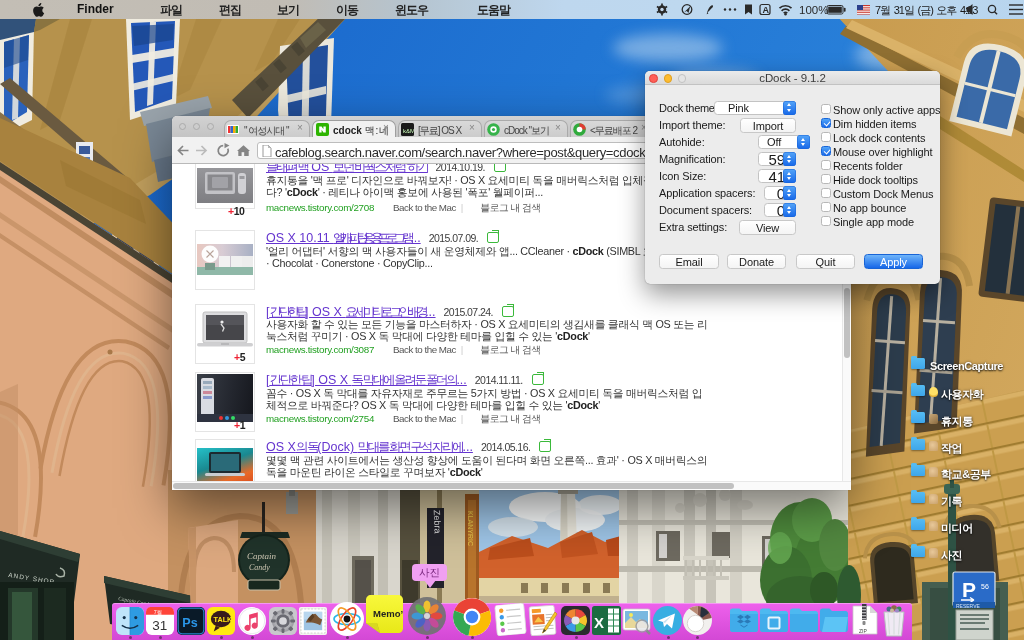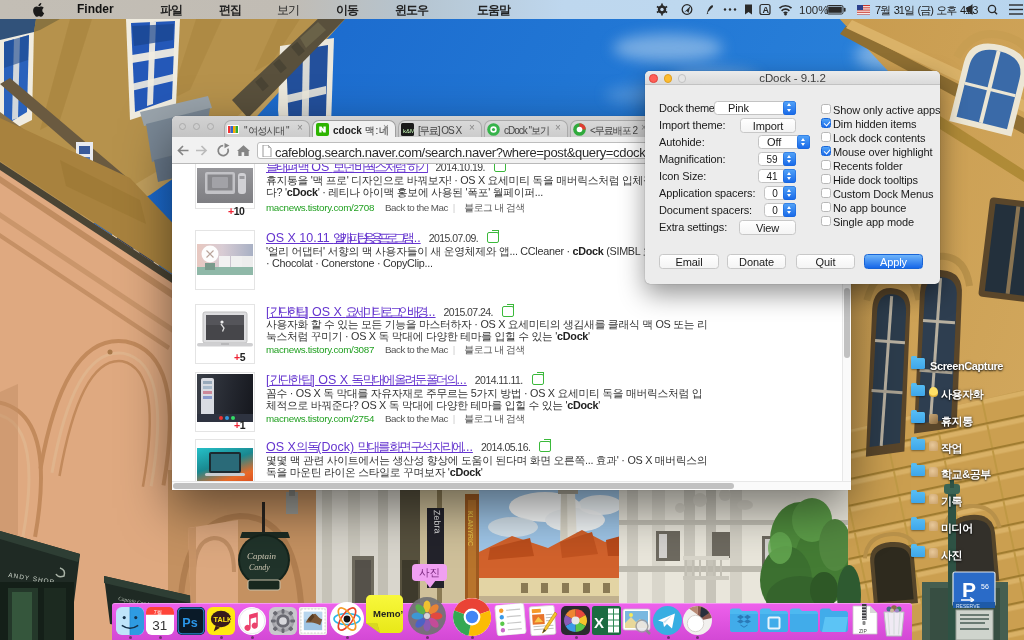--- a/index.html
+++ b/index.html
@@ -14,27 +14,27 @@
 .rtitle{font-size:12.5px;color:#6535cf;white-space:nowrap}
 .rtitle k{letter-spacing:-2.35px}
 .tlink{text-decoration:underline}
 .rtitle .rdate{color:#3c3c3c;margin-left:8px;font-size:10.5px;letter-spacing:-0.55px;text-decoration:none}
 .sharei{display:inline-block;width:12px;height:11px;margin-left:9px;border:1.4px solid #3bb93b;border-radius:2px;position:relative;top:1px}
 .sharei:after{content:"";position:absolute;left:4px;top:-3px;width:6px;height:6px;border-top:1.4px solid #3bb93b;border-right:1.4px solid #3bb93b}
 .rbody{font-size:10.8px;color:#333;line-height:11.5px;letter-spacing:-0.28px;white-space:nowrap}
 .rbody b{font-weight:bold;color:#222}
 .rlink{font-size:9.8px;white-space:nowrap}
 .glink{color:#22a022;letter-spacing:-0.3px}
-.gsub{color:#555;margin-left:11px;letter-spacing:-0.5px}
+.gsub{color:#555;margin-left:19px;letter-spacing:-0.5px}
 .gsep{color:#ccc;margin-left:5px;margin-right:-2px}
 .popup{height:14px;background:#fff;border:1px solid #c3c3c3;border-radius:3.5px;font-size:11px;line-height:13px;color:#1a1a1a}
 .popup i,.stepfield i{position:absolute;right:-1px;top:-1px;width:13px;height:14px;border-radius:3.5px;background:linear-gradient(#55a5f8,#1667e8);box-shadow:inset 0 0 0 0.5px #1865d8}
 .popup i:before,.stepfield i:before{content:"";position:absolute;left:3.8px;top:2.6px;width:0;height:0;border-left:2.7px solid transparent;border-right:2.7px solid transparent;border-bottom:3.4px solid #fff}
 .popup i:after,.stepfield i:after{content:"";position:absolute;left:3.8px;bottom:2.6px;width:0;height:0;border-left:2.7px solid transparent;border-right:2.7px solid transparent;border-top:3.4px solid #fff}
-.stepfield{height:14px;background:#fff;border:1px solid #c3c3c3;border-radius:3.5px;font-size:10px;line-height:13px;color:#1a1a1a;text-align:center}
+.stepfield{height:14px;background:#fff;border:1px solid #c3c3c3;border-radius:3.5px;font-size:15px;line-height:13px;color:#1a1a1a;text-align:right}
 .stepfield span{margin-right:10px}
 .btn{height:15px;background:linear-gradient(#fff,#f4f4f4);border:1px solid #c8c8c8;border-radius:3.5px;font-size:11px;line-height:14px;color:#1a1a1a;text-align:center}
 .btnblue{background:linear-gradient(#6fb5fa,#1667e8);border-color:#1864d6;color:#fff}
 .cb{width:10px;height:10px;background:#fff;border:1px solid #b8b8b8;border-radius:2.5px}
 .cbon{background:linear-gradient(#52a5f8,#1a6aea);border-color:#1766da}
 .cbon:after{content:"";position:absolute;left:2px;top:2.2px;width:5px;height:2.6px;border-left:1.6px solid #fff;border-bottom:1.6px solid #fff;transform:rotate(-48deg)}
 .dfolder{position:absolute;width:14px;height:11px;background:linear-gradient(#55bbf2,#3ea6ea);border-radius:1.5px;box-shadow:0 1px 2px rgba(0,0,0,.4)}
 .dfolder:before{content:"";position:absolute;left:0;top:-2px;width:6px;height:3px;background:#55bbf2;border-radius:1.5px 1.5px 0 0}
 .dlabel{position:absolute;font-size:11px;font-weight:bold;color:#fff;text-shadow:0 1px 2px rgba(0,0,0,.85),0 0 3px rgba(0,0,0,.5);letter-spacing:-0.4px;white-space:nowrap}
 .demoji{position:absolute;width:9px;height:10px;display:inline-block}
@@ -358,21 +358,21 @@
     </g>
   </svg>
 
   <div class="abs" id="menubar" style="left:0;top:0;width:1024px;height:19px;background:linear-gradient(90deg,#c3beb5 0%,#c1bcb4 28%,#b5c4cf 40%,#bed7ee 55%,#bed9f0 78%,#b8d5ee 100%);font-size:12px;color:#111">
     <svg class="abs" style="left:33px;top:3px" width="13" height="14" viewBox="0 0 13 14">
         <path fill="#1a1a1a" d="M9.3 7.4c0-1.7 1.4-2.5 1.5-2.6-.8-1.2-2-1.3-2.5-1.4-1.1-.1-2 .6-2.6.6-.5 0-1.3-.6-2.2-.6C2.4 3.5 1.3 4.1.7 5.2c-1.2 2.1-.3 5.2.9 6.9.6.8 1.2 1.8 2.1 1.7.9 0 1.2-.5 2.2-.5s1.3.5 2.2.5c.9 0 1.5-.8 2.1-1.7.7-1 .9-1.9 1-2-.1 0-1.9-.8-1.9-2.7zM7.6 2.3c.5-.6.8-1.4.7-2.3-.7 0-1.6.5-2.1 1.1-.5.5-.9 1.4-.8 2.2.9.1 1.7-.4 2.2-1z"></path>
       </svg>
     <span class="abs" style="left:77px;top:2px;font-weight:bold">Finder</span>
     <span class="abs" style="left:160px;top:2px;letter-spacing:-1px;font-weight:bold;color:#222">파일</span>
     <span class="abs" style="left:219px;top:2px;letter-spacing:-1px;font-weight:bold;color:#222">편집</span>
-    <span class="abs" style="left:277px;top:2px;letter-spacing:-1px;font-weight:normal;color:#222">보기</span>
+    <span class="abs" style="left:277px;top:2px;letter-spacing:-1px;font-weight:bold;color:#222">보기</span>
     <span class="abs" style="left:336px;top:2px;letter-spacing:-1px;font-weight:bold;color:#222">이동</span>
     <span class="abs" style="left:395px;top:2px;letter-spacing:-1px;font-weight:bold;color:#222">윈도우</span>
     <span class="abs" style="left:477px;top:2px;letter-spacing:-1px;font-weight:bold;color:#222">도움말</span>
     <svg class="abs" style="left:650px;top:0" width="374" height="19" viewBox="0 0 374 19">
       <g fill="#2a2a2a">
         <g>
             <circle cx="12" cy="9.5" r="4.2"></circle>
             <g stroke="#2a2a2a" stroke-width="1.7">
               <line x1="12" y1="3.6" x2="12" y2="15.4"></line>
               <line x1="6.9" y1="6.55" x2="17.1" y2="12.45"></line>

